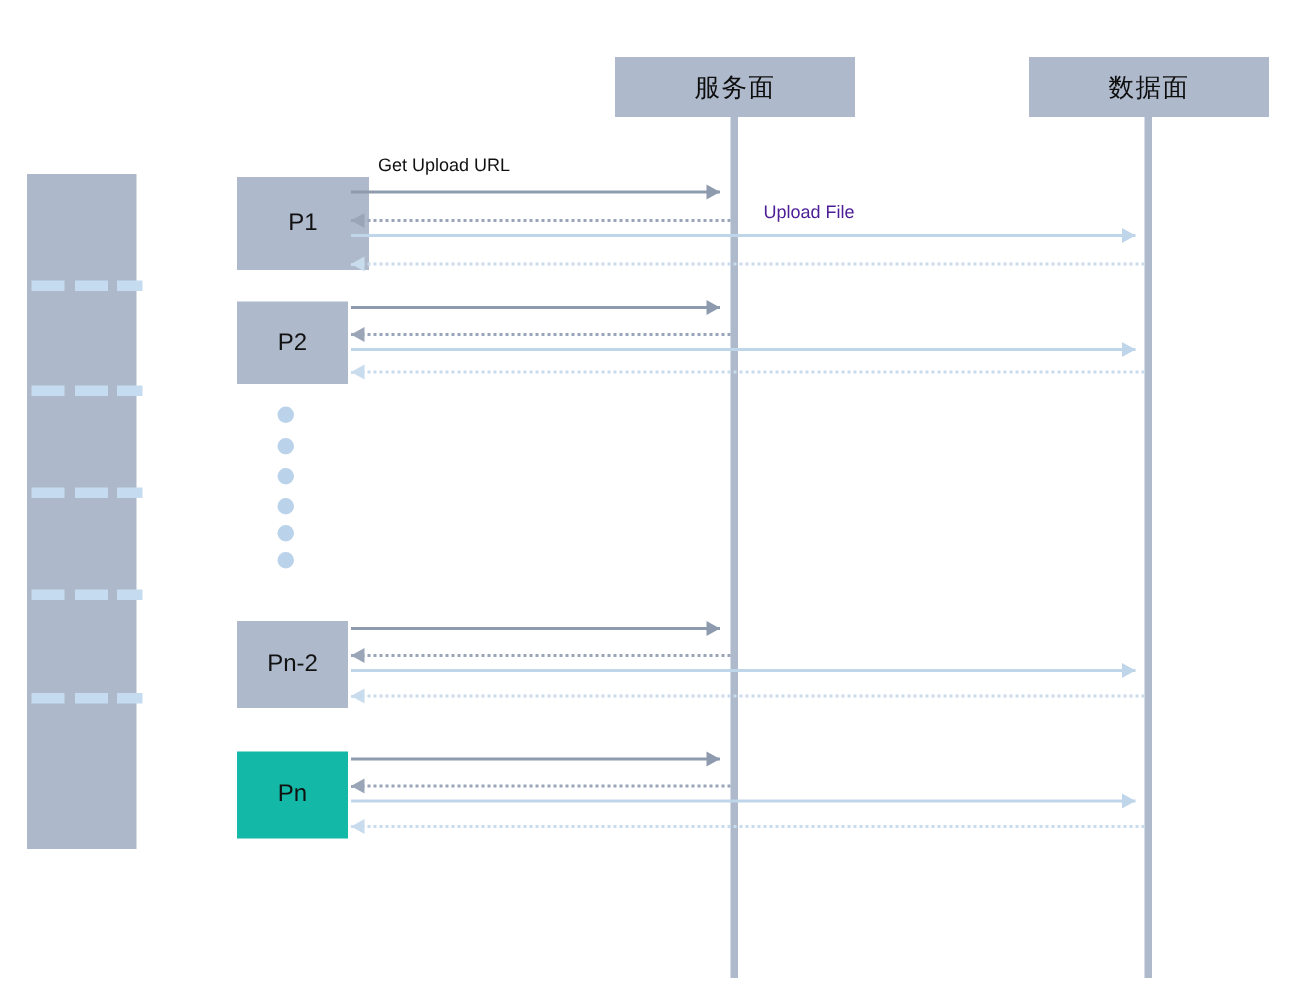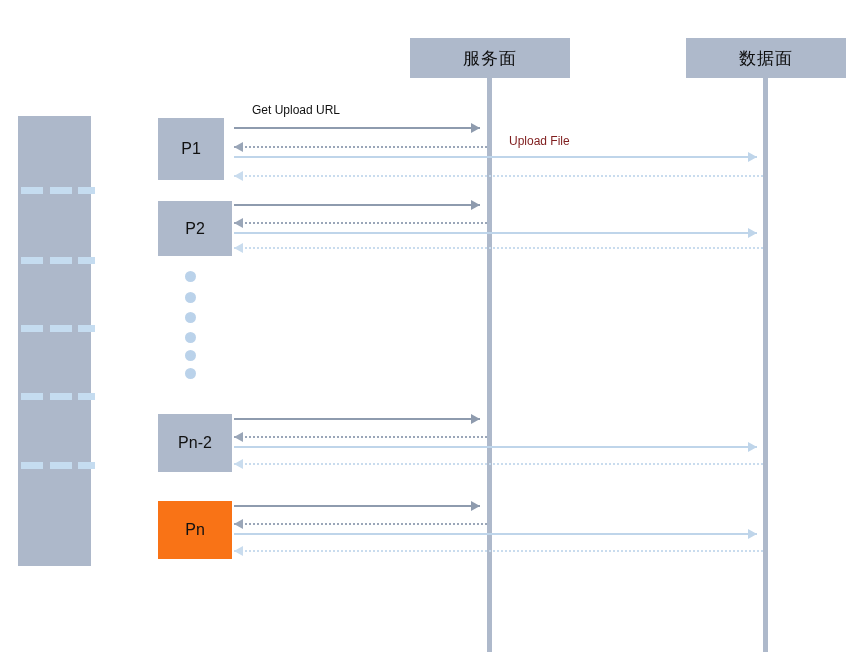--- a/index.html
+++ b/index.html
@@ -173,30 +173,30 @@
       <div class="abox header-box" style="left: 410px; top: 10px; width: 160px; height: 40px; background: rgb(174, 185, 203);">
         <span>服务面</span>
       </div>
       <div class="lifeline" style="left: 763px; top: 50px; height: 602px; background: rgb(174, 185, 203);"></div>
       <div class="abox header-box" style="left: 686px; top: 10px; width: 160px; height: 40px; background: rgb(174, 185, 203);">
         <span>数据面</span>
       </div>
     </div>
 
   <div id="participants-layer">
-      <div class="abox p-box" style="left: 158px; top: 118px; width: 66px; height: 62px; background: rgb(174, 185, 203);">
+      <div class="abox p-box" style="left: 158px; top: 118px; width: 88px; height: 62px; background: rgb(174, 185, 203);">
         <span>P1</span>
       </div>
       <div class="abox p-box" style="left: 158px; top: 201px; width: 74px; height: 55px; background: rgb(174, 185, 203);">
         <span>P2</span>
       </div>
       <div class="abox p-box" style="left: 158px; top: 414px; width: 74px; height: 58px; background: rgb(174, 185, 203);">
         <span>Pn-2</span>
       </div>
-      <div class="abox p-box" style="left: 158px; top: 501px; width: 74px; height: 58px; background: #f97316;">
+      <div class="abox p-box" style="left: 158px; top: 501px; width: 74px; height: 58px; background: #14b8a6;">
         <span>Pn</span>
       </div>
     </div>
 
   <div id="ellipsis-layer">
       <div class="ellipsis-dot" style="left: 185px; top: 271px; background: rgb(186, 210, 234);"></div>
       <div class="ellipsis-dot" style="left: 185px; top: 292px; background: rgb(186, 210, 234);"></div>
       <div class="ellipsis-dot" style="left: 185px; top: 312px; background: rgb(186, 210, 234);"></div>
       <div class="ellipsis-dot" style="left: 185px; top: 332px; background: rgb(186, 210, 234);"></div>
       <div class="ellipsis-dot" style="left: 185px; top: 350px; background: rgb(186, 210, 234);"></div>
@@ -233,16 +233,16 @@
       <div class="msg-line msg-dot-dark" style="left: 234px; top: 523px; width: 253px;"></div>
       <div class="arrow-head arrow-left-dark" style="left: 234px; top: 519px;"></div>
       <div class="msg-line msg-solid-light" style="left: 234px; top: 533px; width: 523px;"></div>
       <div class="arrow-head arrow-right-light" style="left: 748px; top: 529px;"></div>
       <div class="msg-line msg-dot-light" style="left: 234px; top: 550px; width: 529px;"></div>
       <div class="arrow-head arrow-left-light" style="left: 234px; top: 546px;"></div>
     </div>
 
   <div id="labels-layer">
       <div class="msg-label" style="left: 252px; top: 103px; color: rgb(17, 17, 17);">Get Upload URL</div>
-      <div class="msg-label" style="left: 509px; top: 134px; color: #7f1d1d;">Upload File</div>
+      <div class="msg-label" style="left: 509px; top: 134px; color: #4c1d95;">Upload File</div>
     </div>
 
 </div>
 
 </body></html>

